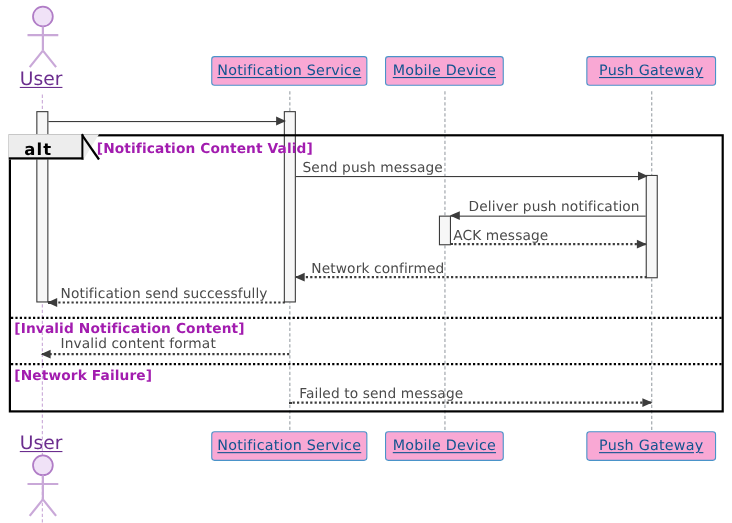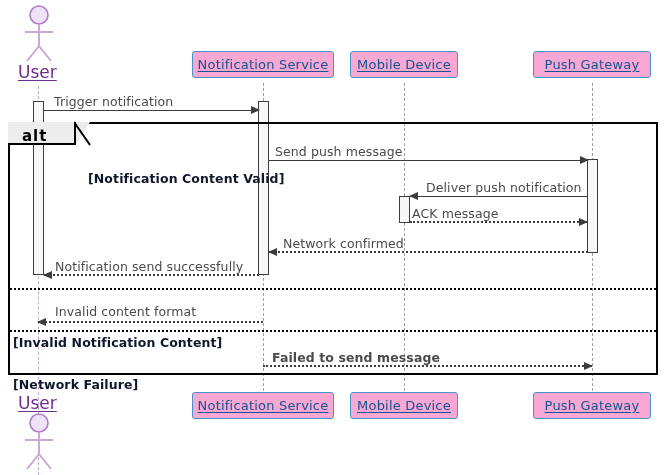--- a/index.html
+++ b/index.html
@@ -65,22 +65,22 @@
   .frame-tab-clip{
     position:absolute;box-sizing:border-box;
     background:#ededed;
     border-bottom:2px solid #000;border-right:2px solid #000;
   }
   .frame-tab-label{
     position:absolute;font-weight:bold;font-size:15px;color:#000;
     letter-spacing:1px;
   }
   .guard{
-    position:absolute;font-weight:bold;font-size:12.5px;color:#0f172a;
-    white-space:nowrap;letter-spacing:.1px;margin-top:44px;
+    position:absolute;font-weight:bold;font-size:12.5px;color:#a21caf;
+    white-space:nowrap;letter-spacing:.1px;
   }
   .divider{
     position:absolute;height:0;border-top:2px dotted #000;
   }
 </style>
 </head>
 <body>
 
 <div class="diagram">
 
@@ -106,21 +106,20 @@
 
   <div class="activation" style="left:33px;top:101px;width:11px;height:174px;"></div>
   <div class="activation" style="left:258px;top:101px;width:11px;height:174px;"></div>
   <div class="activation" style="left:587px;top:159px;width:11px;height:94px;"></div>
   <div class="activation" style="left:399px;top:196px;width:11px;height:27px;"></div>
 
   <div class="msg solid" style="left:44px;top:110px;width:215px;">
     <div class="line"></div>
     <div class="arrowhead right"></div>
   </div>
-  <div class="msg-label" style="left:54px;top:94px;">Trigger notification</div>
 
   <div class="frame" style="left:8px;top:122px;width:650px;height:253px;"></div>
 
   <div class="frame-tab-clip" style="left:8px;top:122px;width:68px;height:23px;"></div>
   <div style="position:absolute;left:76px;top:122px;width:0;height:0;
               border-top:23px solid #ededed;border-right:14px solid transparent;"></div>
   <div style="position:absolute;left:74px;top:121px;width:18px;height:25px;overflow:hidden;">
     <svg width="18" height="25" viewBox="0 0 18 25">
       <path d="M0 1 L16 24" stroke="#000" stroke-width="2" fill="none"></path>
     </svg>
@@ -168,21 +167,21 @@
   </div>
   <div class="msg-label" style="left:55px;top:304px;">Invalid content format</div>
 
   <div class="divider" style="left:10px;top:330px;width:646px;"></div>
   <div class="guard" style="left:13px;top:333px;">[Network Failure]</div>
 
   <div class="msg dotted" style="left:263px;top:366px;width:329px;">
     <div class="line"></div>
     <div class="arrowhead right"></div>
   </div>
-  <div class="msg-label" style="left:272px;top:350px;font-weight:bold;">Failed to send message</div>
+  <div class="msg-label" style="left:272px;top:350px;">Failed to send message</div>
 
   <div class="actor-label" style="left:18px;top:393px;">User</div>
   <div class="actor-wrap" style="left:20px;top:412px;width:38px;height:58px;">
     <svg width="38" height="58" viewBox="0 0 38 58">
       <circle cx="19" cy="11" r="9" fill="#f0e2f7" stroke="#b07cc6" stroke-width="1.6"></circle>
       <line x1="19" y1="20" x2="19" y2="42" stroke="#c9a8d8" stroke-width="2"></line>
       <line x1="5" y1="28" x2="33" y2="28" stroke="#c9a8d8" stroke-width="2"></line>
       <line x1="19" y1="42" x2="7" y2="57" stroke="#c9a8d8" stroke-width="2"></line>
       <line x1="19" y1="42" x2="31" y2="57" stroke="#c9a8d8" stroke-width="2"></line>
     </svg>

